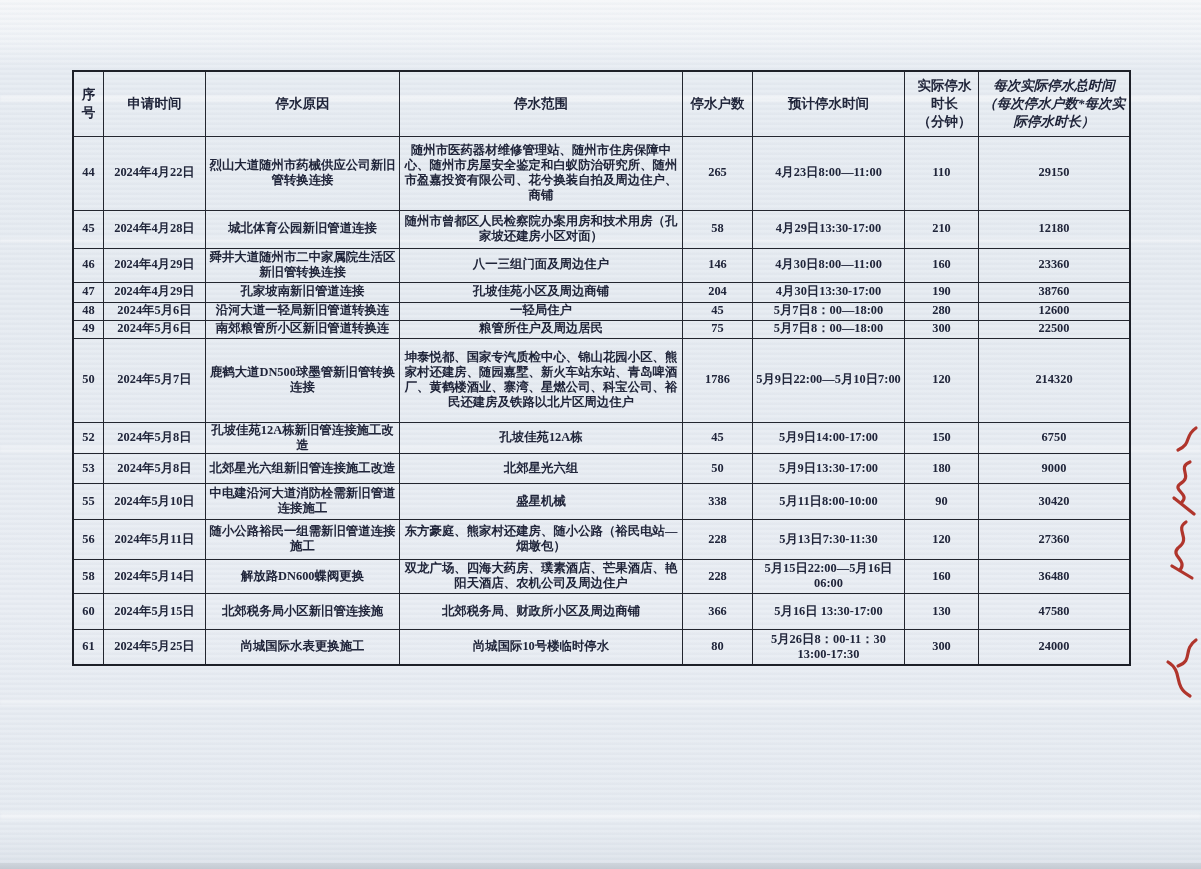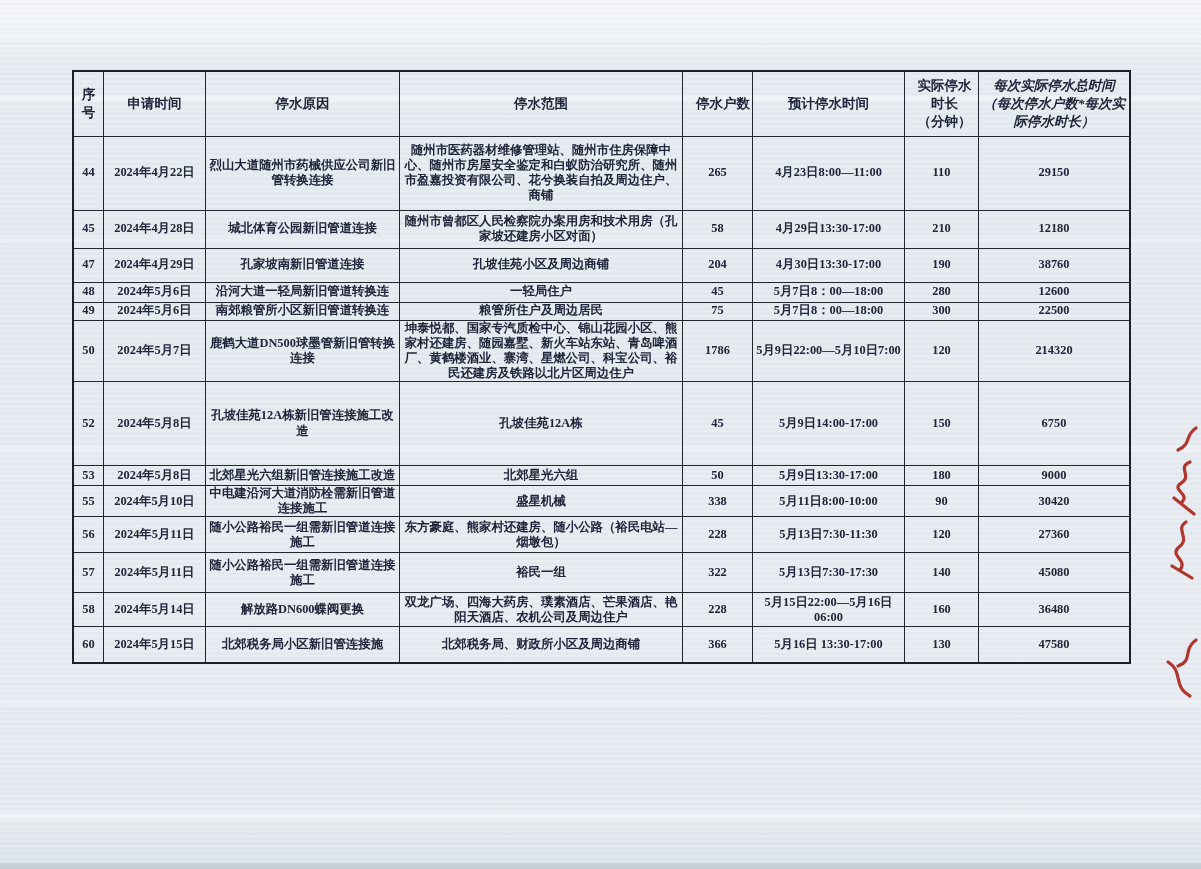--- a/index.html
+++ b/index.html
@@ -46,21 +46,21 @@
     font-size:13.5px;font-weight:700;line-height:1.3;padding:2px 2px;
   }
   td{
     font-size:12.4px;font-weight:700;line-height:1.22;
   }
   
   th:nth-child(1){width:25px;}
   th:nth-child(2){width:97px;}
   th:nth-child(3){width:189px;}
   th:nth-child(4){width:278px;}
-  th:nth-child(5){width:65px;text-align:right;}
+  th:nth-child(5){width:65px;}
   th:nth-child(6){width:147px;}
   th:nth-child(7){width:63px;padding-left:8px;}
   th:nth-child(8){width:146px;font-style:italic;}
   
   thead tr{height:65px;}
   tbody tr:nth-child(1){height:74px;}
   tbody tr:nth-child(2){height:38px;}
   tbody tr:nth-child(3){height:34px;}
   tbody tr:nth-child(4){height:20px;}
   tbody tr:nth-child(5){height:18px;}
@@ -127,20 +127,30 @@
         <td>45</td>
         <td>2024年4月28日</td>
         <td>城北体育公园新旧管道连接</td>
         <td>随州市曾都区人民检察院办案用房和技术用房（孔家坡还建房小区对面）</td>
         <td>58</td>
         <td>4月29日13:30-17:00</td>
         <td>210</td>
         <td>12180</td>
       </tr>
       <tr>
+        <td>46</td>
+        <td>2024年4月29日</td>
+        <td>舜井大道随州市二中家属院生活区新旧管转换连接</td>
+        <td>八一三组门面及周边住户</td>
+        <td>146</td>
+        <td>4月30日8:00—11:00</td>
+        <td>160</td>
+        <td>23360</td>
+      </tr>
+      <tr>
         <td>47</td>
         <td>2024年4月29日</td>
         <td>孔家坡南新旧管道连接</td>
         <td>孔坡佳苑小区及周边商铺</td>
         <td>204</td>
         <td>4月30日13:30-17:00</td>
         <td>190</td>
         <td>38760</td>
       </tr>
       <tr>
@@ -207,48 +217,49 @@
         <td>56</td>
         <td>2024年5月11日</td>
         <td>随小公路裕民一组需新旧管道连接施工</td>
         <td>东方豪庭、熊家村还建房、随小公路（裕民电站—烟墩包）</td>
         <td>228</td>
         <td>5月13日7:30-11:30</td>
         <td>120</td>
         <td>27360</td>
       </tr>
       <tr>
-        <td>57</td>
-        <td>2024年5月11日</td>
-        <td>随小公路裕民一组需新旧管道连接施工</td>
-        <td>裕民一组</td>
-        <td>322</td>
-        <td>5月13日7:30-17:30</td>
-        <td>140</td>
-        <td>45080</td>
-      </tr>
-      <tr>
         <td>58</td>
         <td>2024年5月14日</td>
         <td>解放路DN600蝶阀更换</td>
         <td>双龙广场、四海大药房、璞素酒店、芒果酒店、艳阳天酒店、农机公司及周边住户</td>
         <td>228</td>
         <td>5月15日22:00—5月16日06:00</td>
         <td>160</td>
         <td>36480</td>
       </tr>
       <tr>
         <td>60</td>
         <td>2024年5月15日</td>
         <td>北郊税务局小区新旧管连接施</td>
         <td>北郊税务局、财政所小区及周边商铺</td>
         <td>366</td>
         <td>5月16日 13:30-17:00</td>
         <td>130</td>
         <td>47580</td>
+      </tr>
+      <tr>
+        <td>61</td>
+        <td>2024年5月25日</td>
+        <td>尚城国际水表更换施工</td>
+        <td>尚城国际10号楼临时停水</td>
+        <td>80</td>
+        <td>5月26日8：00-11：30
+13:00-17:30</td>
+        <td>300</td>
+        <td>24000</td>
       </tr>
     </tbody>
 </table>
 
 <svg class="red-note" viewBox="0 0 63 300" xmlns="http://www.w3.org/2000/svg">
   <g fill="none" stroke="#b0352c" stroke-width="3.2" stroke-linecap="round">
     <path d="M58 18 C46 26, 54 34, 40 40"></path>
     <path d="M52 52 C38 58, 56 66, 42 74 C 34 80, 52 84, 44 92"></path>
     <path d="M36 88 L56 104"></path>
     <path d="M48 112 C36 120, 54 128, 40 138 C 32 146, 50 150, 42 160"></path>

